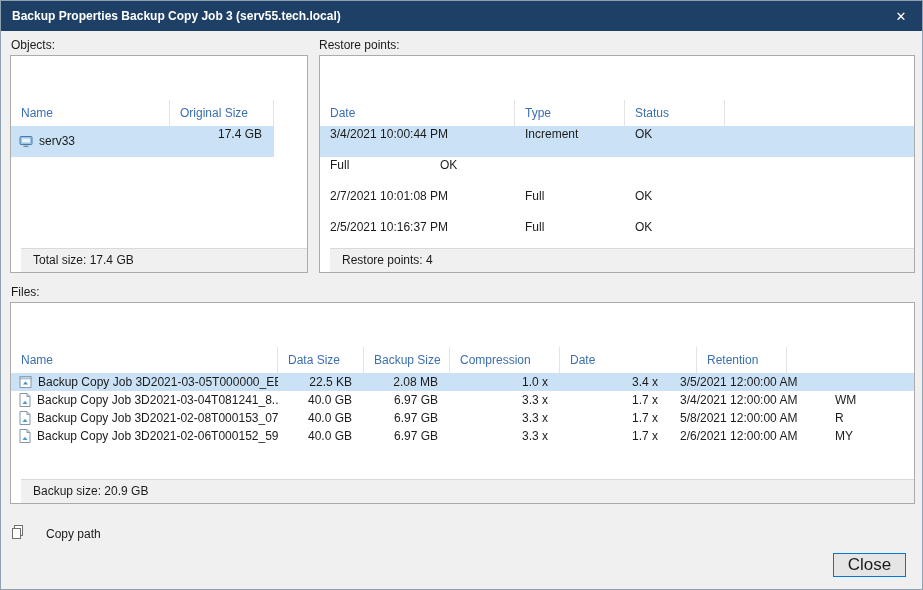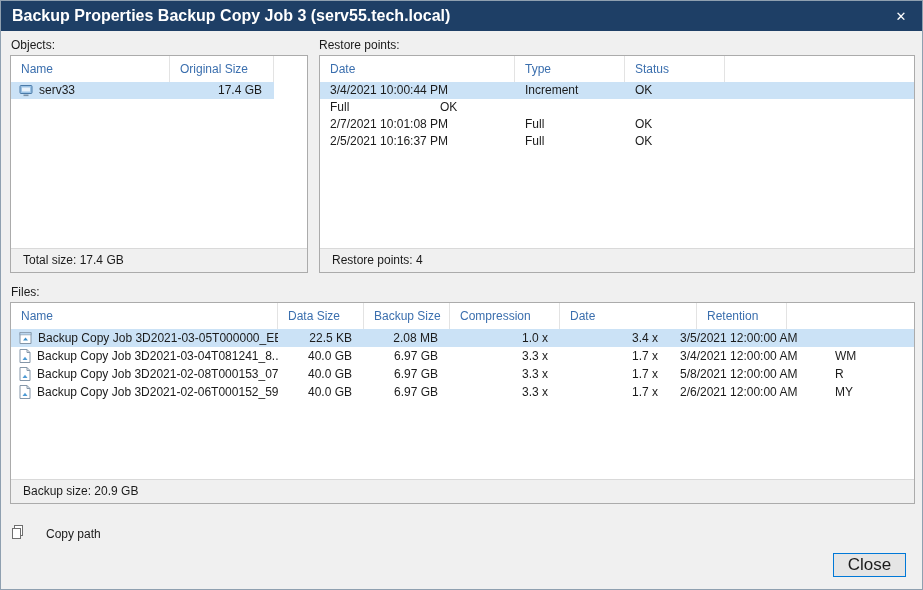--- a/index.html
+++ b/index.html
@@ -3,49 +3,49 @@
 <meta charset="utf-8">
 <style>
   html,body{margin:0;padding:0;}
   body{
     width:923px;height:590px;overflow:hidden;
     font-family:"Liberation Sans", sans-serif;font-size:12px;color:#1b1b1b;
     background:#f0f0f0;
   }
   .window{position:relative;width:923px;height:590px;background:#f0f0f0;box-sizing:border-box;border:1px solid #8fa0b0;}
   .titlebar{position:absolute;left:0;top:0;right:0;height:30px;background:var(--titlebar-bg,#1e3f66);color:#fff;display:flex;align-items:center;}
-  .titlebar .title{padding-left:11px;font-weight:700;font-size:16px;white-space:nowrap;}
+  .titlebar .title{padding-left:11px;font-weight:700;font-size:12px;white-space:nowrap;}
   .titlebar .close{margin-left:auto;width:42px;height:30px;display:flex;align-items:center;justify-content:center;font-size:13px;cursor:pointer;}
   .section-label{position:absolute;color:#1b1b1b;}
   #objects-label{left:10px;top:37px;}
   #restore-label{left:318px;top:37px;}
   #files-label{left:10px;top:284px;}
   .panel{position:absolute;background:#fff;border:1px solid #ababab;box-sizing:border-box;}
   #objects-panel{left:9px;top:54px;width:298px;height:218px;}
   #restore-panel{left:318px;top:54px;width:596px;height:218px;}
   #files-panel{left:9px;top:301px;width:905px;height:202px;}
-  .thead{display:flex;height:26px;align-items:stretch;}
+  .thead{display:flex;height:26px;align-items:stretch;margin-top:44px;}
   .th{box-sizing:border-box;padding:6px 0 0 10px;color:var(--header-text,#3b6fae);border-right:1px solid #e3e3e3;white-space:nowrap;overflow:hidden;cursor:default;}
   .th.filler{flex:1;border-right:none;}
-  .trow{display:flex;height:17px;line-height:17px;white-space:nowrap;cursor:default;}
+  .trow{display:flex;height:31px;line-height:17px;white-space:nowrap;cursor:default;}
   #files-panel .trow{height:18px;line-height:18px;}
   .trow.sel{background:var(--selection-bg,#cbe2f6);}
   .cell{box-sizing:border-box;padding-left:10px;overflow:hidden;}
   .cell.num{text-align:right;padding-right:12px;padding-left:0;}
   .cell.withicon{display:flex;align-items:center;gap:6px;padding-left:8px;}
   .cell.withicon .icon{flex:0 0 auto;display:inline-flex;}
   .cell.ret{padding-left:28px;}
   
   .oc1{width:159px}.oc2{width:104px}
   #objects-panel .trow{width:263px;}
   
   .rc1{width:195px}.rc2{width:110px}.rc3{width:100px}
   
   .fc1{width:267px}.fc2{width:86px}.fc3{width:86px}.fc4{width:110px}.fc5{width:110px}.fc6{width:137px}.fc7{width:90px}
-  .panel-footer{position:absolute;left:0;right:0;bottom:0;height:24px;background:#f0f0f0;border-top:1px solid #d9d9d9;line-height:23px;padding-left:12px;box-sizing:border-box;}
+  .panel-footer{position:absolute;left:10px;right:0;bottom:0;height:24px;background:#f0f0f0;border-top:1px solid #d9d9d9;line-height:23px;padding-left:12px;box-sizing:border-box;}
   .copy-path{position:absolute;left:10px;top:524px;display:flex;align-items:center;gap:22px;cursor:pointer;}
   .close-btn{
     position:absolute;left:832px;top:552px;width:73px;height:24px;
     background:#e5e5e5;border:1px solid var(--focus-border,#0078d7);
     font-family:"Liberation Sans", sans-serif;font-size:17px;color:#1b1b1b;cursor:pointer;
   }
 </style>
 </head>
 <body>
 

